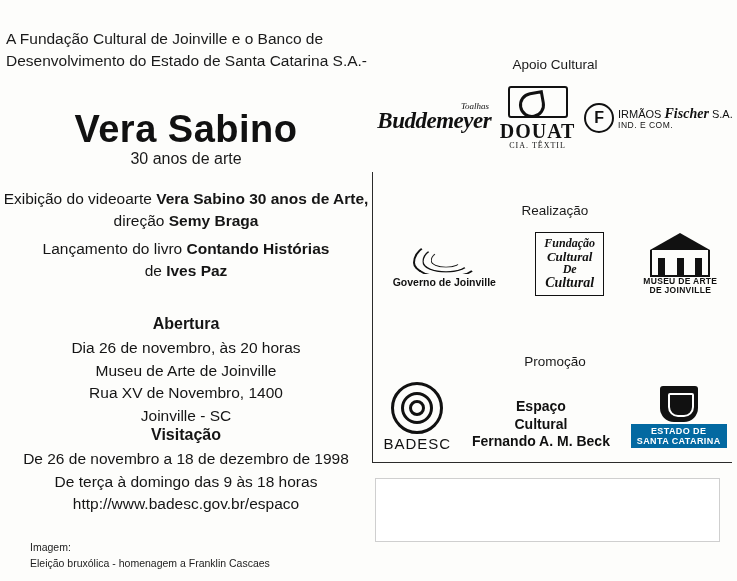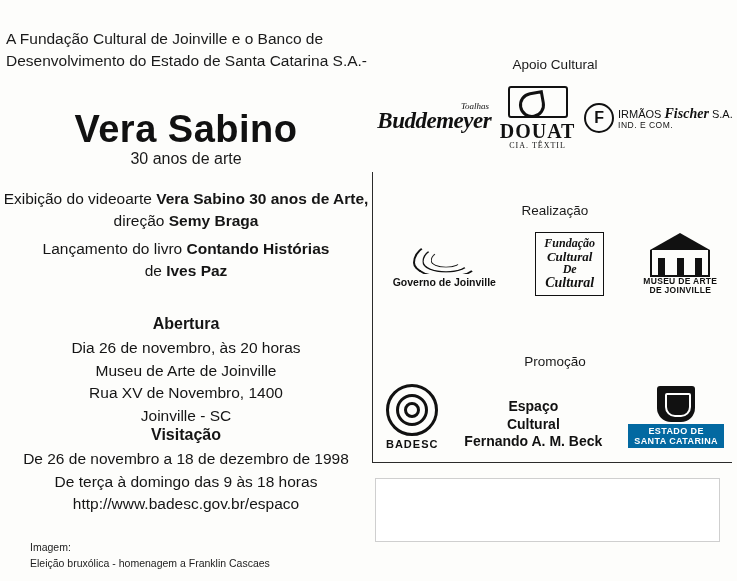--- a/index.html
+++ b/index.html
@@ -293,21 +293,21 @@
     border: 3px solid #111;
     border-radius: 50%;
   }
   .logo-badesc .spiral:after {
     content: "";
     position: absolute; left: 15px; top: 15px;
     width: 10px; height: 10px;
     border: 3px solid #111;
     border-radius: 50%;
   }
-  .logo-badesc .nm { font-size: 11px; font-weight: bold; letter-spacing: 1px; }
+  .logo-badesc .nm { font-size: 15px; font-weight: normal; letter-spacing: 1px; }
 
   
   .logo-espaco { font-size: 14px; font-weight: bold; line-height: 1.25; margin-top: 15px; }
 
   
   .logo-estado .crest {
     width: 38px; height: 36px;
     margin: 0 auto 2px auto;
     background: #111;
     position: relative;

